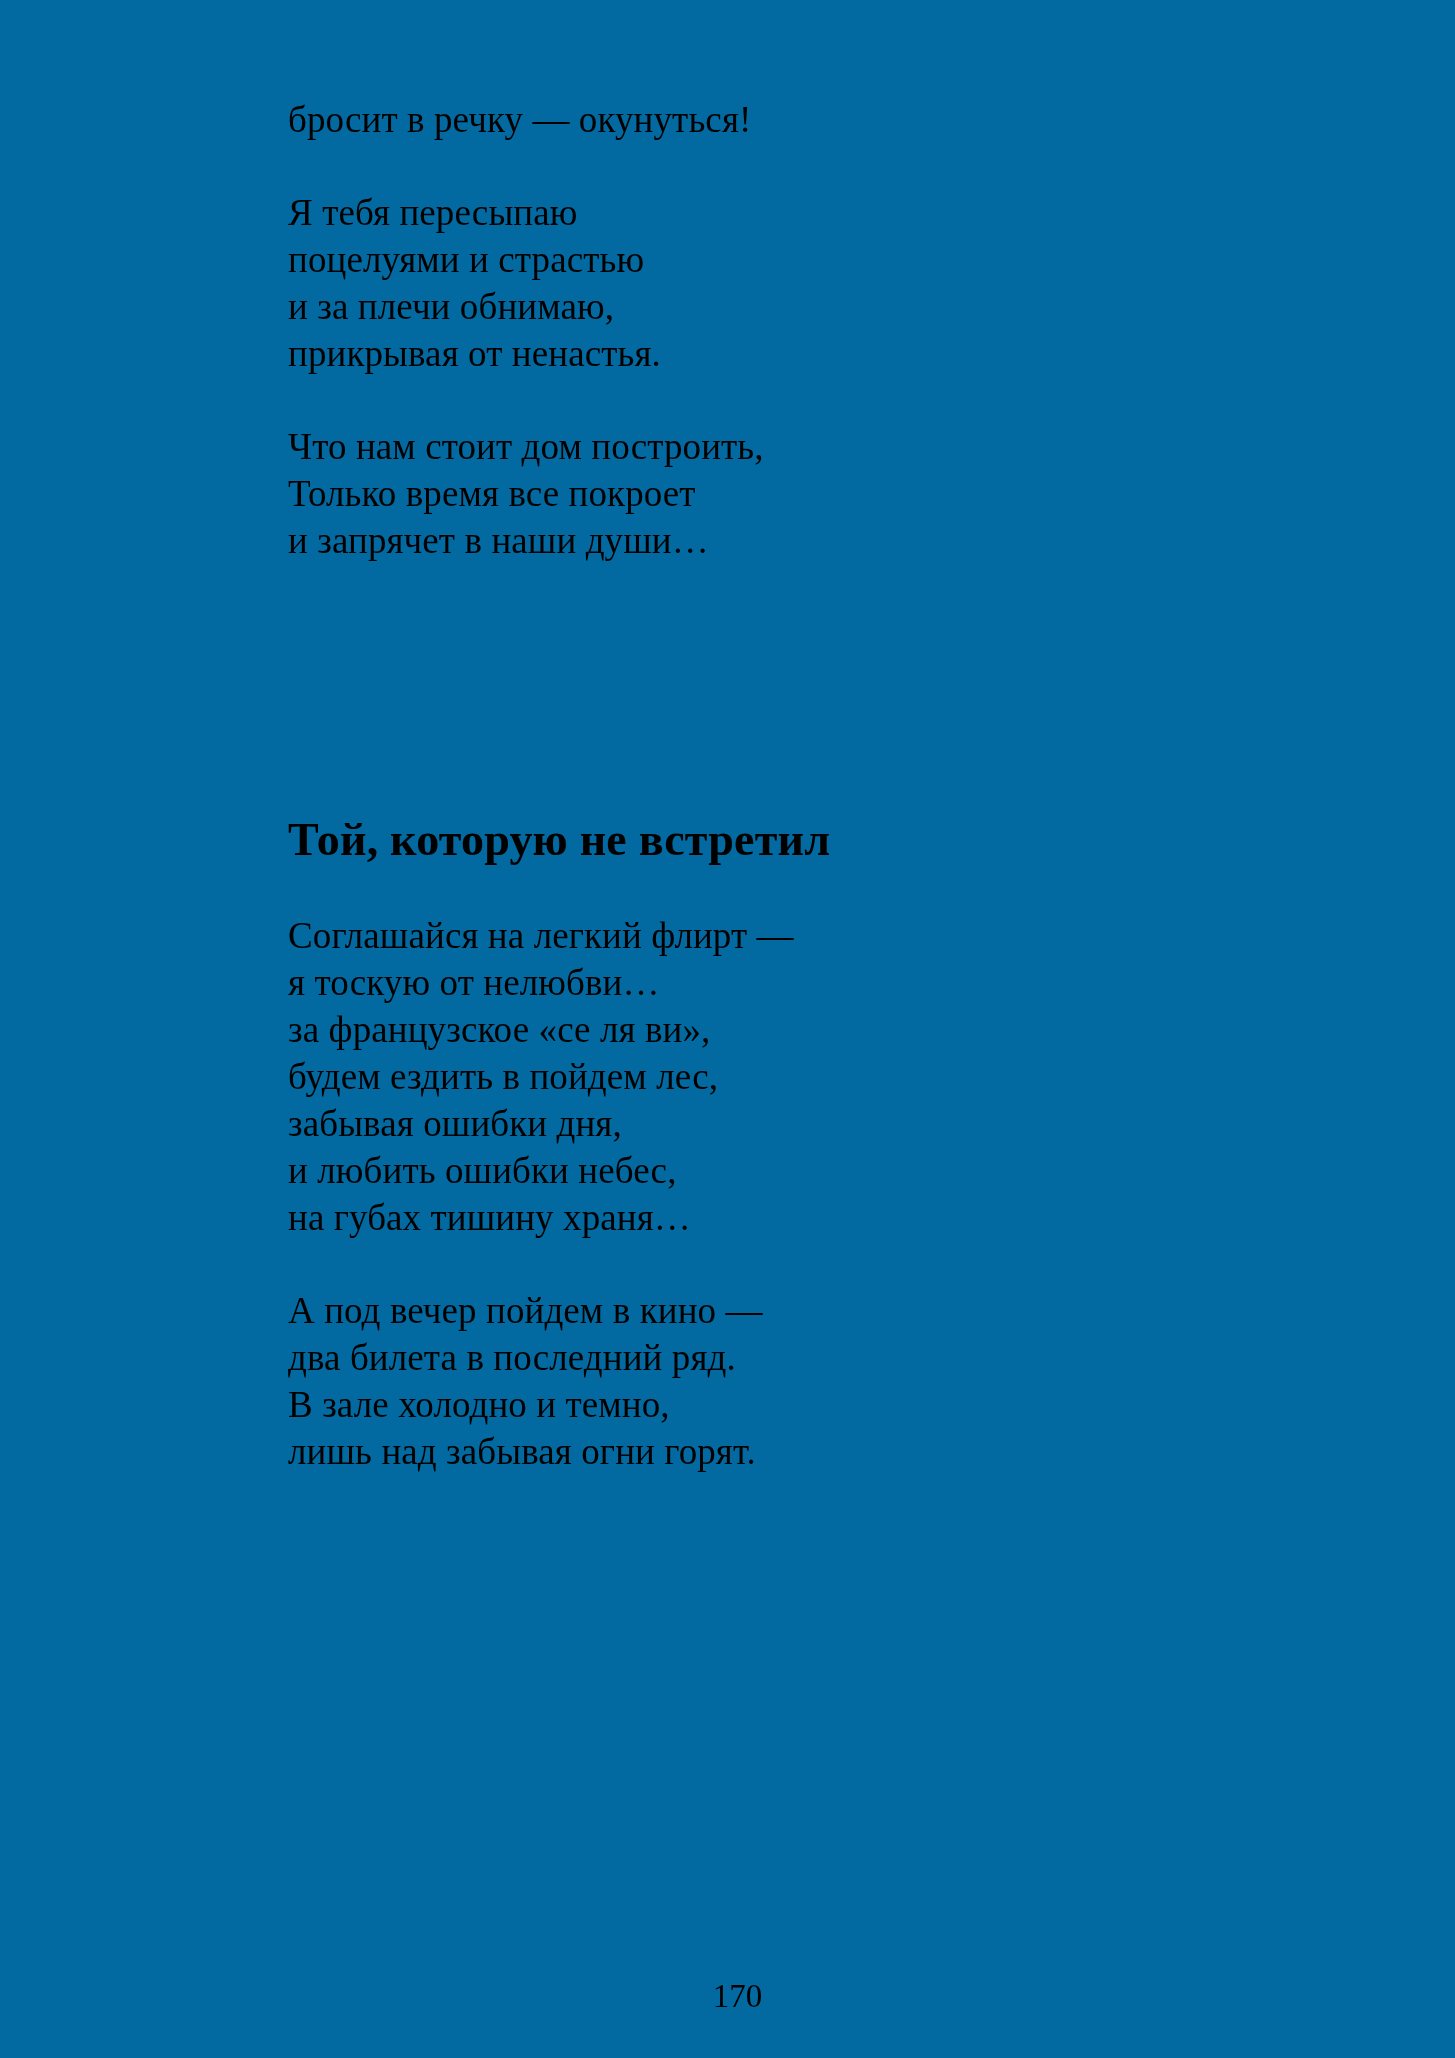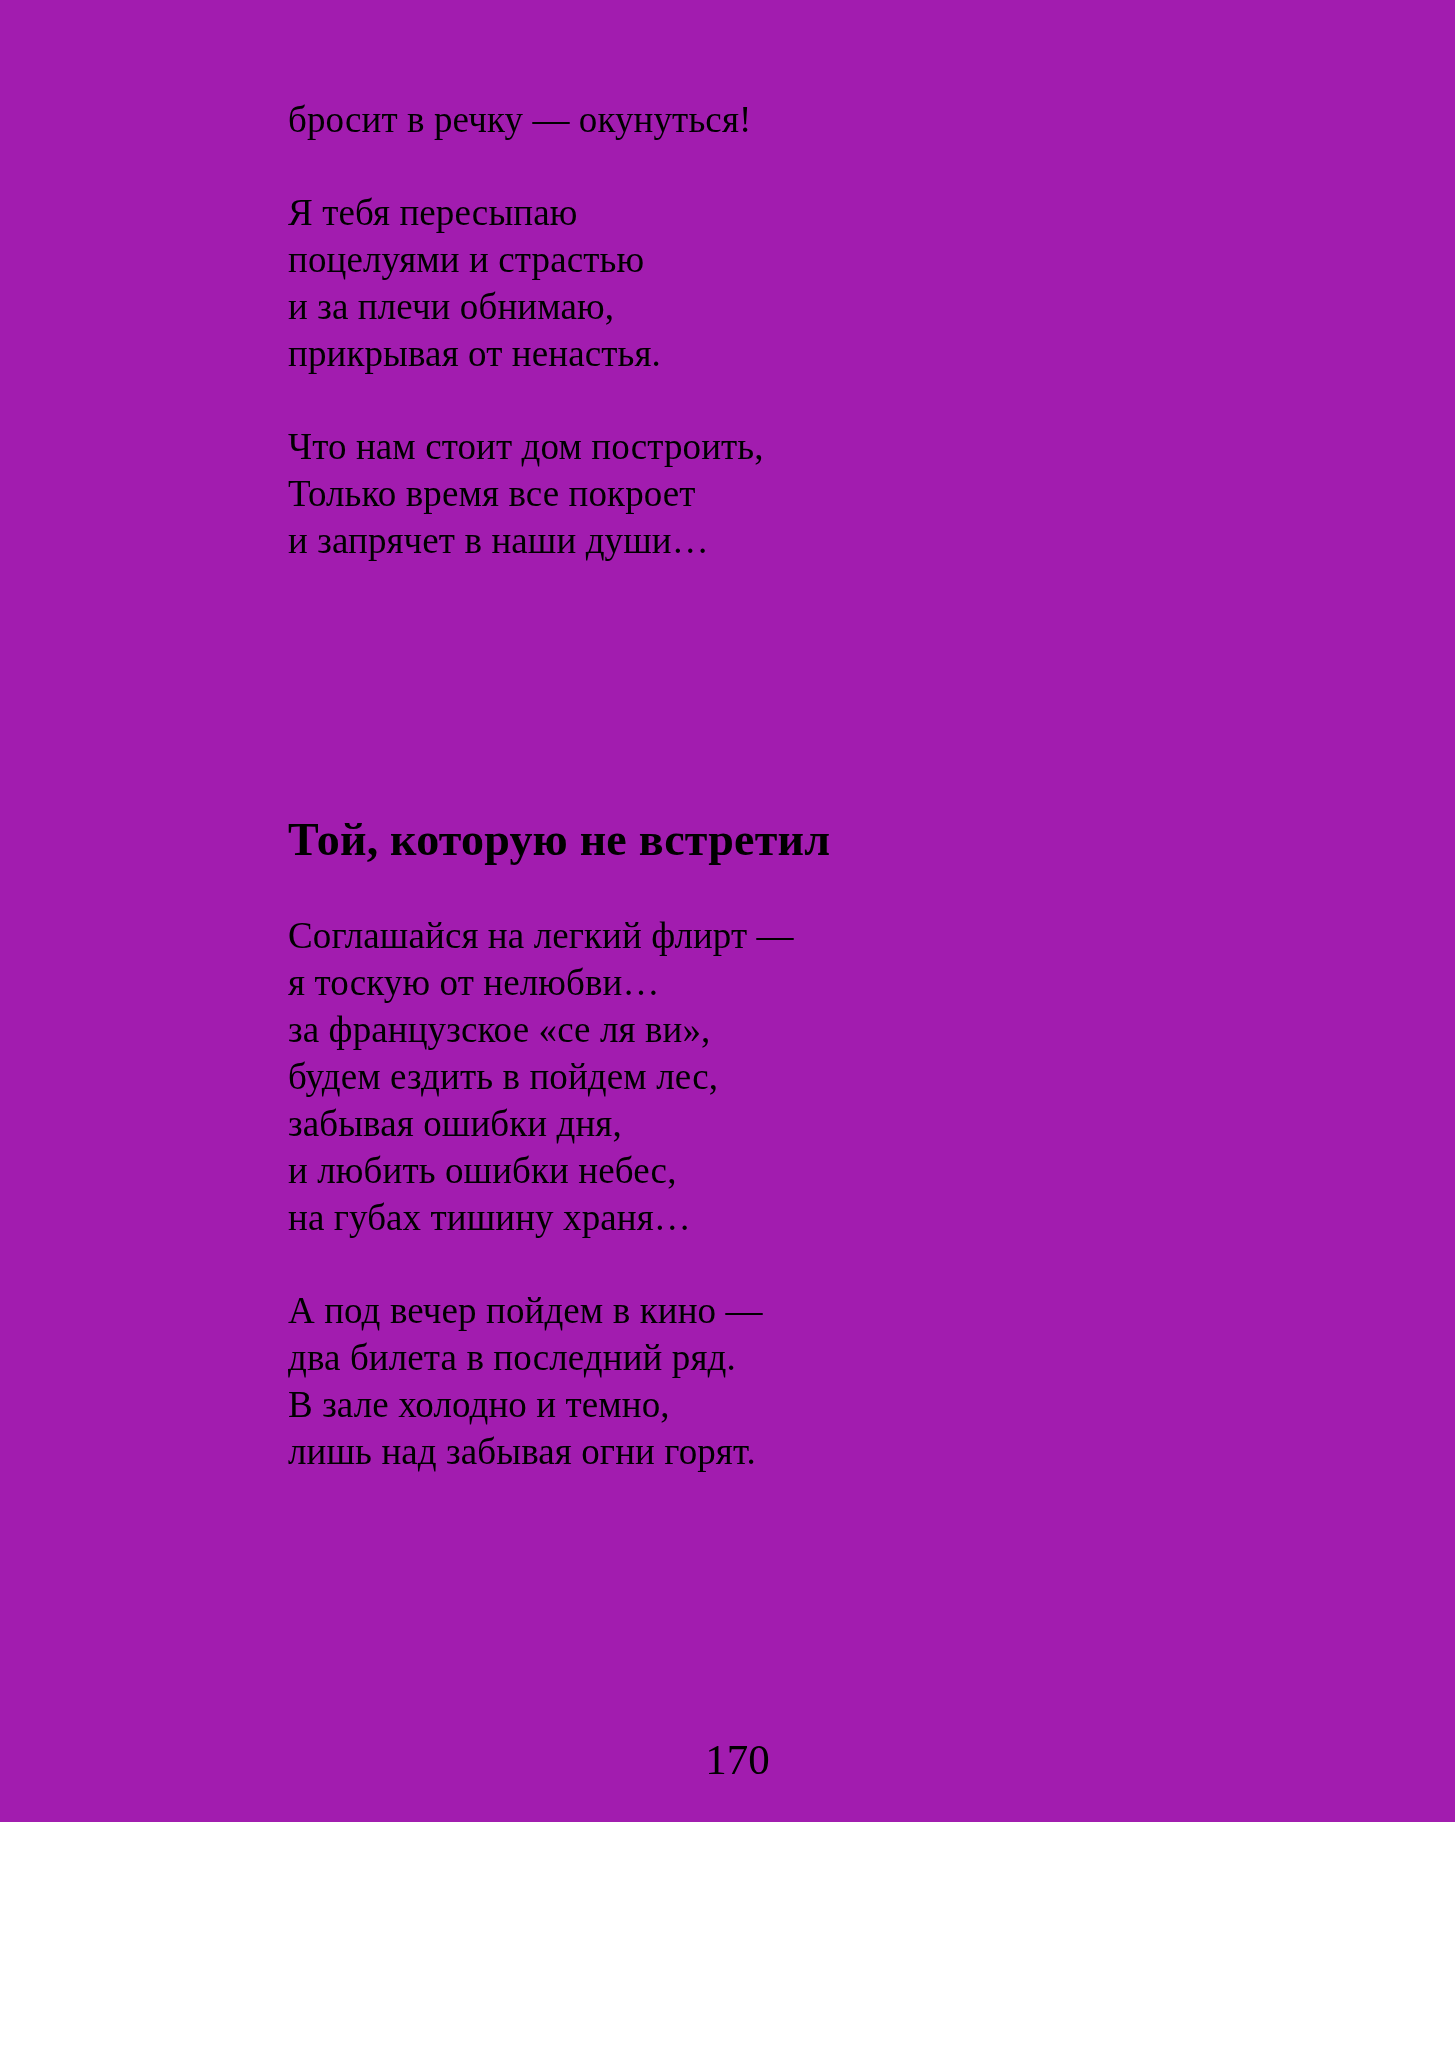--- a/index.html
+++ b/index.html
@@ -9,23 +9,23 @@
     background: #ffffff;
   }
   body {
     font-family: "Liberation Serif", "DejaVu Serif", serif;
     color: #000000;
     -webkit-font-smoothing: antialiased;
   }
   .page {
     position: relative;
     width: 1455px;
-    height: 1822px;
+    height: 2058px;
     margin: 0 auto;
-    background: #a21caf;
+    background: #0369a1;
     box-sizing: border-box;
     overflow: hidden;
   }
   
   .text-column {
     position: absolute;
     left: 288px;
     top: 96px;
     width: 880px;
   }
@@ -61,21 +61,21 @@
     margin: 0 0 46px 0;
     padding-right: 20px;
     letter-spacing: 0.2px;
   }
   .page-number {
     position: absolute;
     left: 0;
     right: 0;
     bottom: 42px;
     text-align: center;
-    font-size: 43px;
+    font-size: 33px;
     line-height: 40px;
     padding-left: 20px;
   }
 </style>
 </head>
 <body>
 
 <div class="page">
 
   <div class="text-column">

